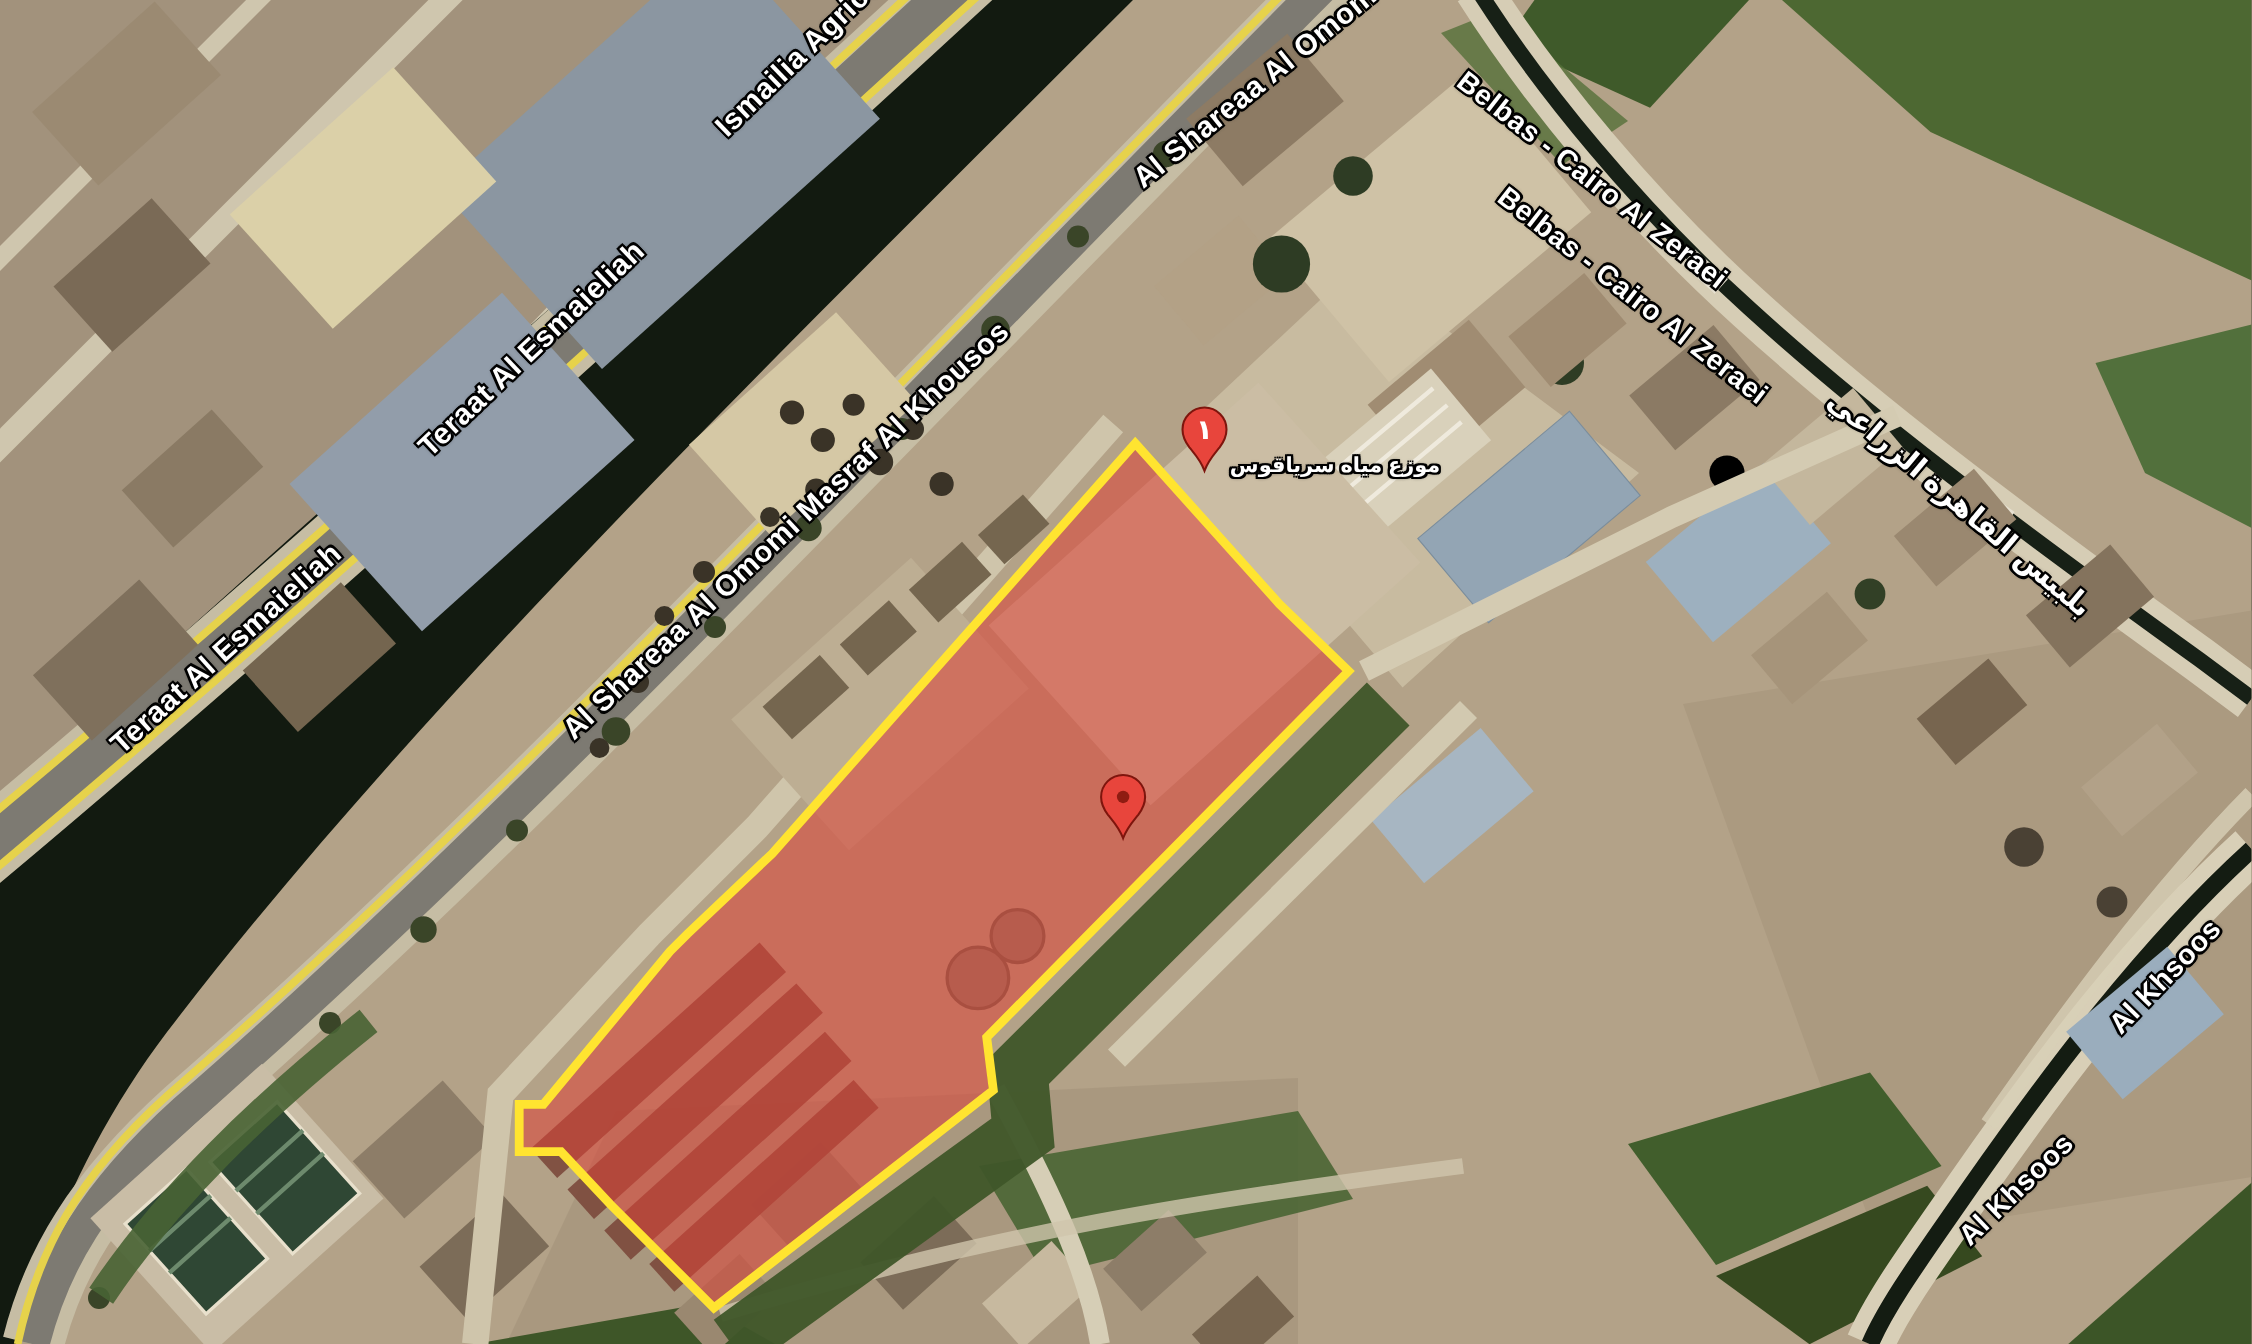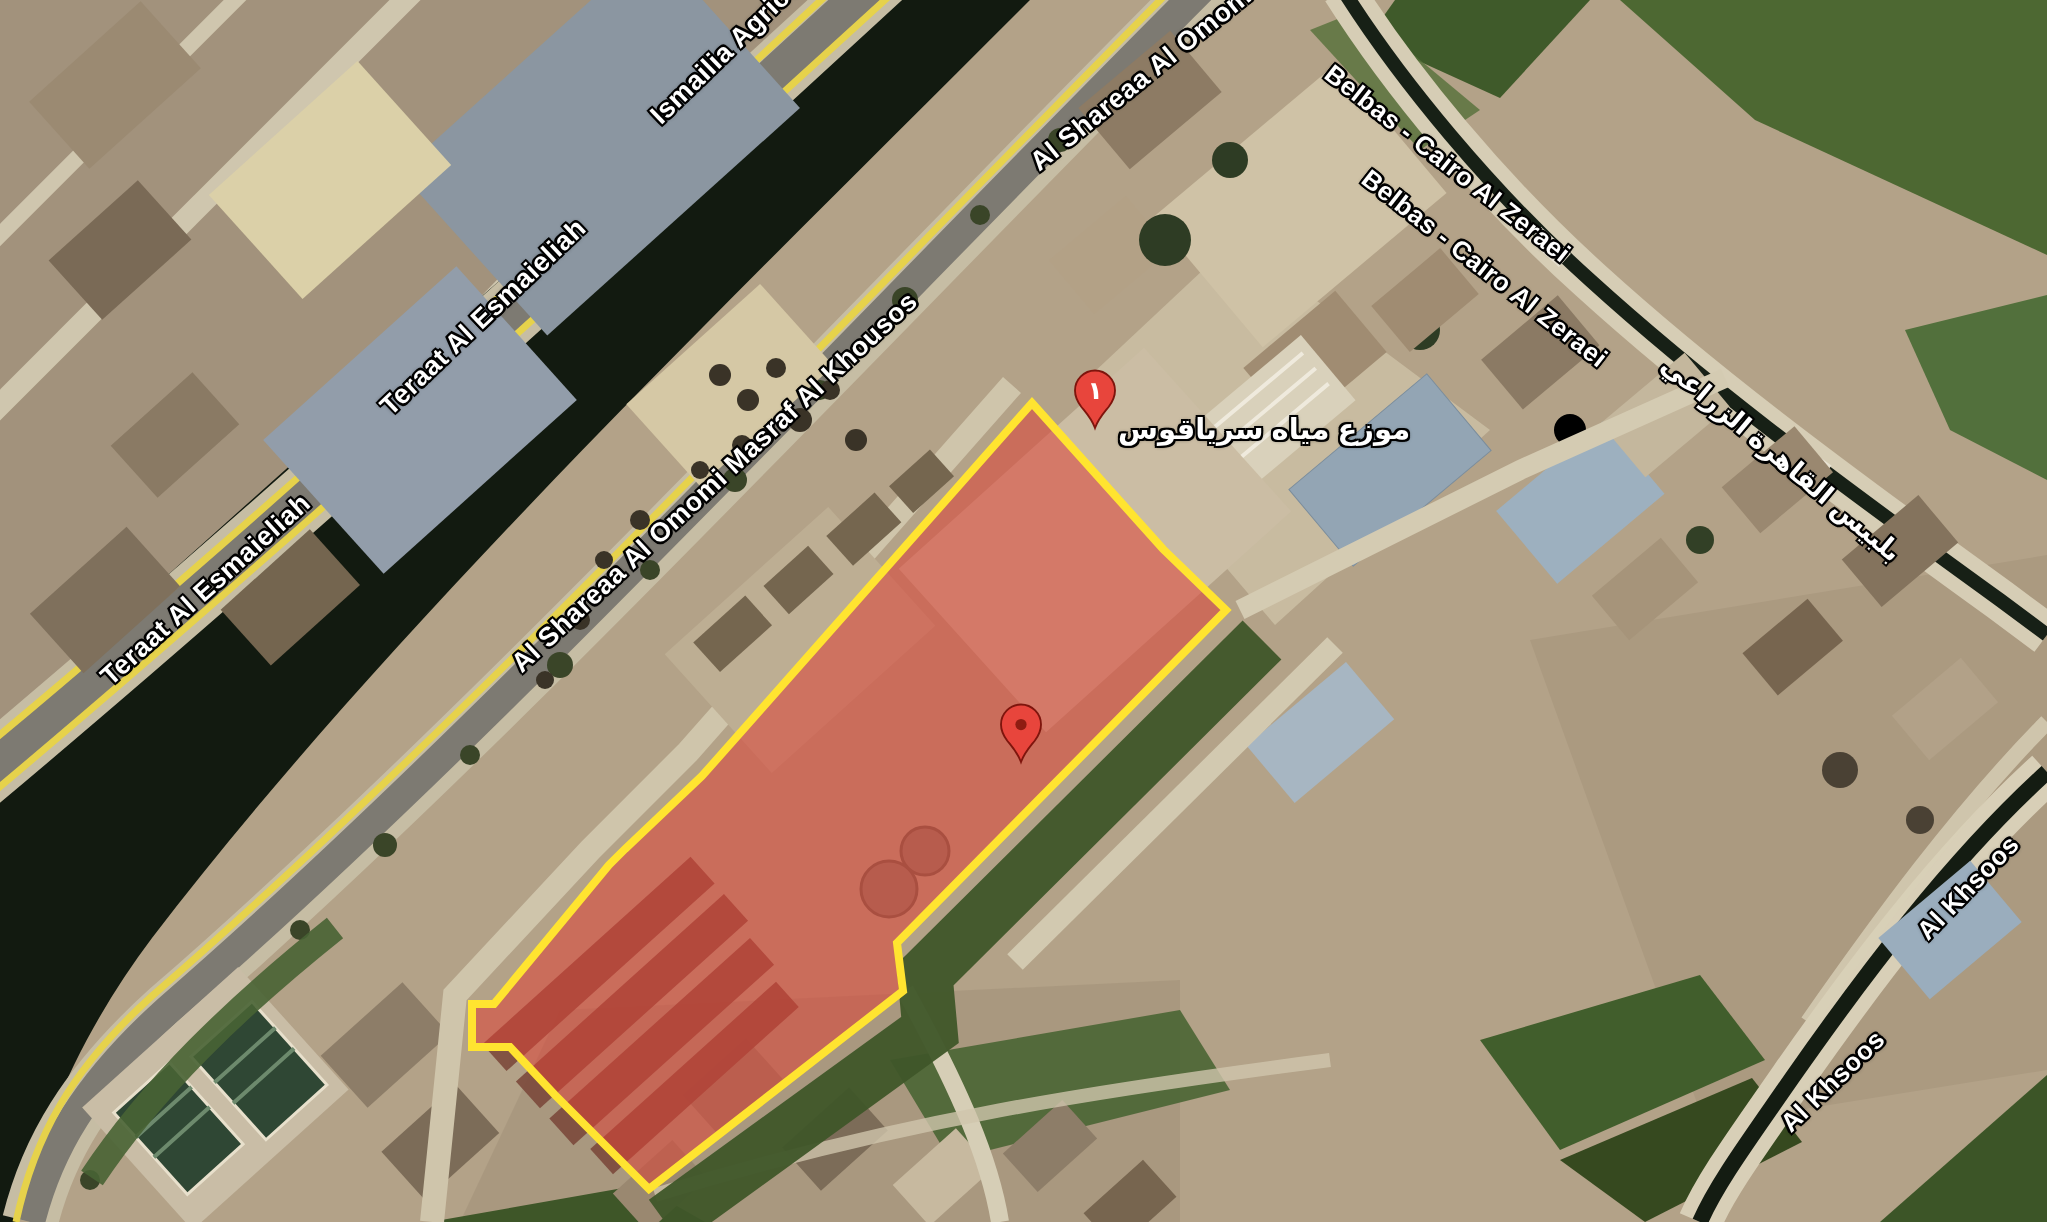--- a/index.html
+++ b/index.html
@@ -5,21 +5,21 @@
   html,body{margin:0;padding:0;background:#20241c;}
   #stage{position:relative;width:2047px;height:1222px;overflow:hidden;
          font-family:"Liberation Sans","DejaVu Sans",sans-serif;background:#b3a288;}
   #terrain{position:absolute;left:0;top:0;width:100%;height:100%;display:block;}
   .lbl{position:absolute;white-space:nowrap;color:#fff;font-weight:bold;
        transform-origin:0 50%;letter-spacing:.5px;
        text-shadow:-2px -2px 0 #000,2px -2px 0 #000,-2px 2px 0 #000,2px 2px 0 #000,
                    -2px 0 0 #000,2px 0 0 #000,0 -2px 0 #000,0 2px 0 #000,0 0 4px #000;}
   .road{font-size:27px;}
   .place{font-size:31px;}
-  .arabic{font-size:29px;}
+  .arabic{font-size:19px;}
 </style>
 </head>
 <body>
 
 <div id="stage">
 
 <svg id="terrain" viewBox="0 0 2047 1222" preserveAspectRatio="none">
 
   <rect x="0" y="0" width="2047" height="1222" fill="#b3a288"></rect>
 

